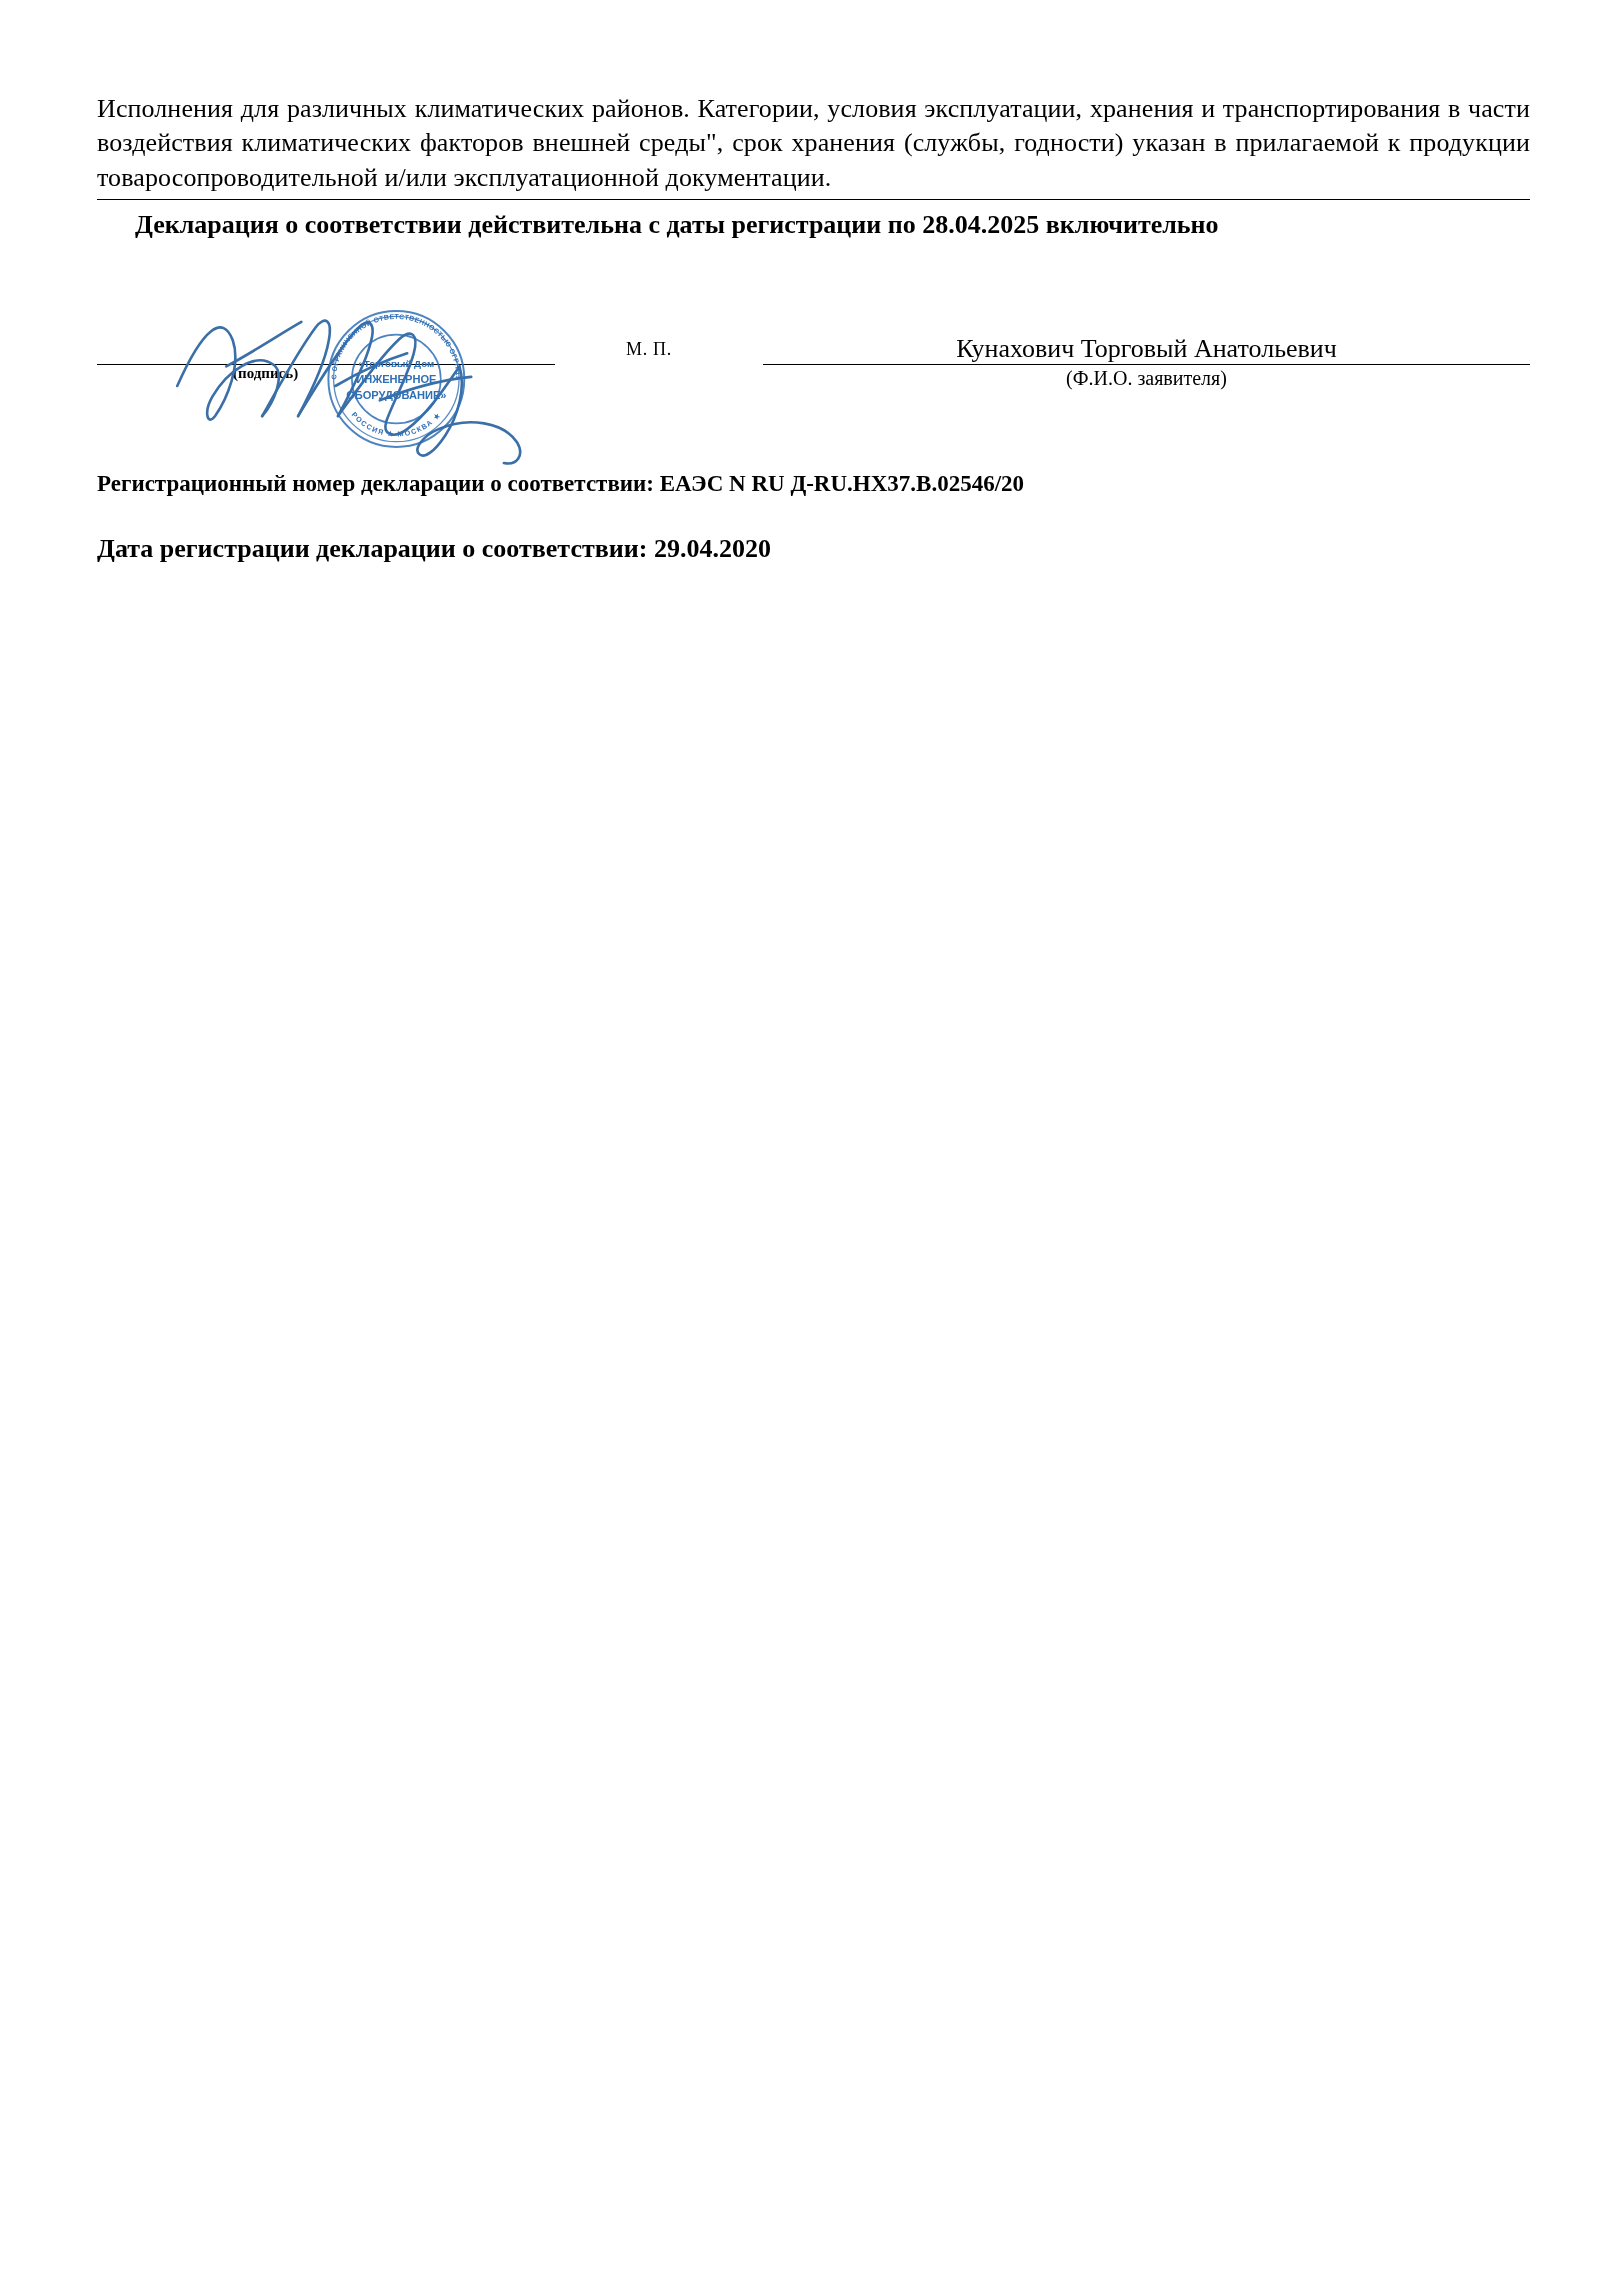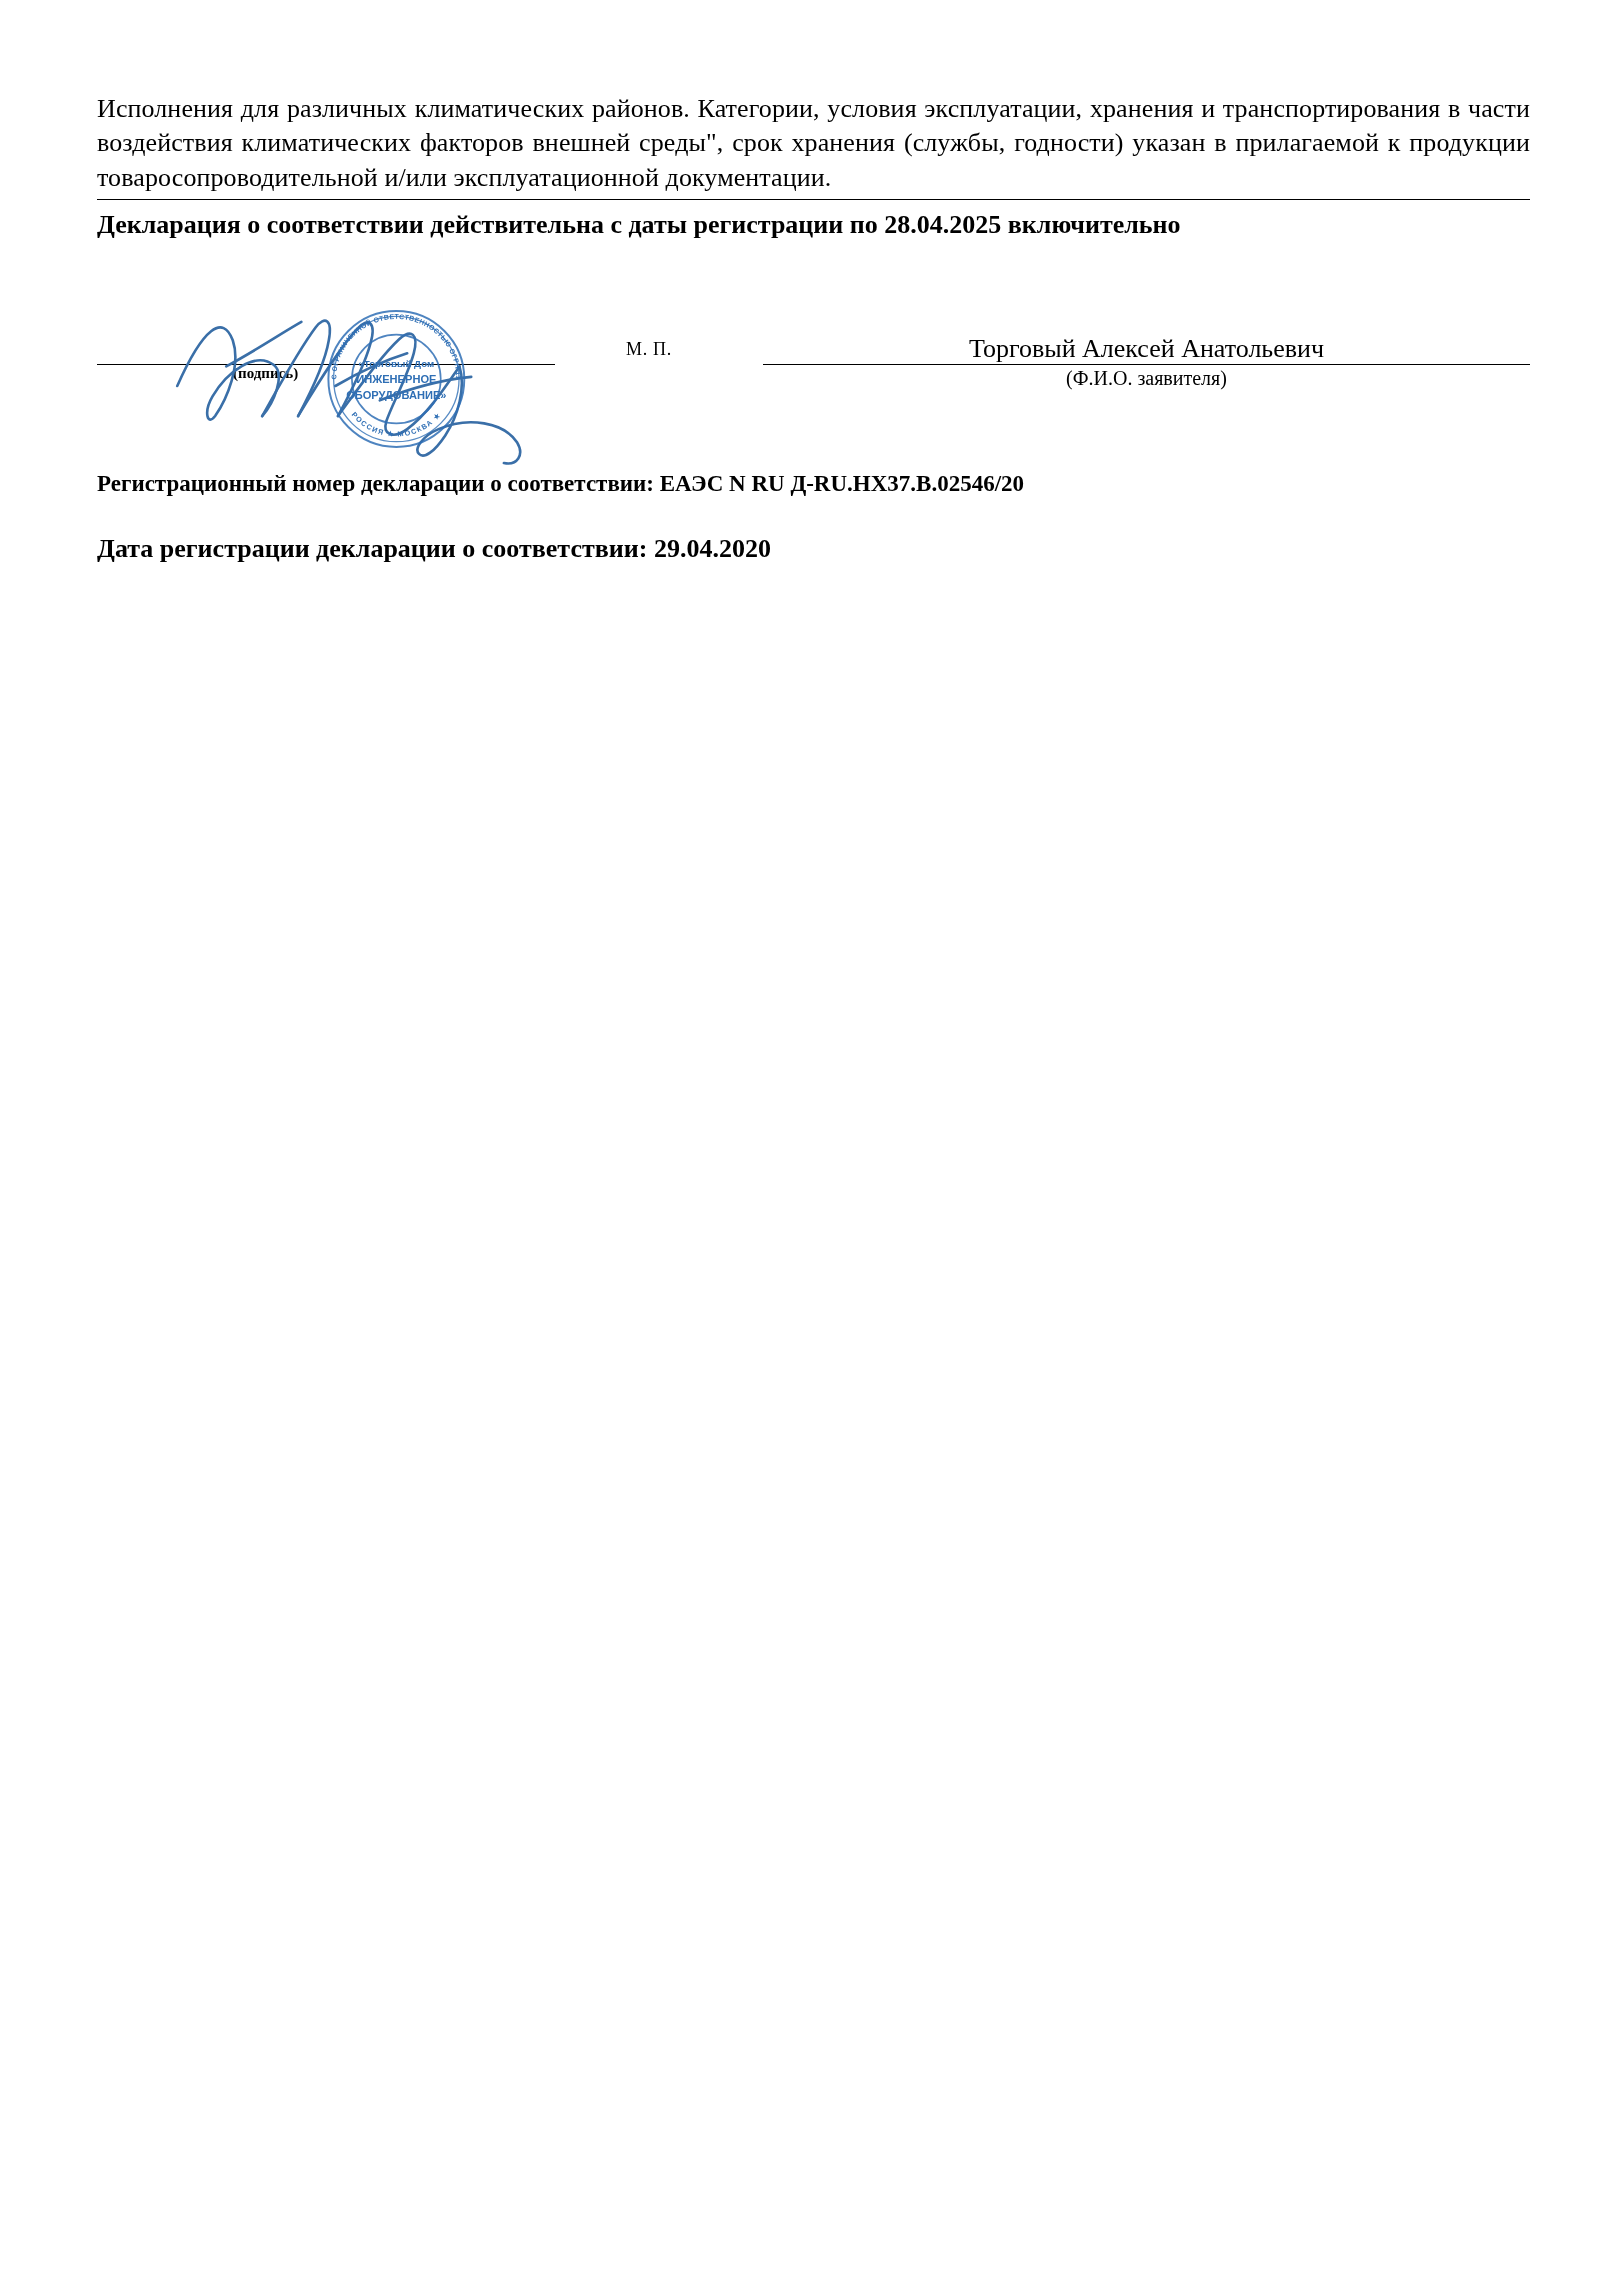--- a/index.html
+++ b/index.html
@@ -47,20 +47,21 @@
     height: 0;
     border-top: 1.3px solid #000;
     margin: 3.9px 0 0 0;
   }
 
   .validity-line {
     font-size: 26px;
     font-weight: bold;
     line-height: 1.3;
     margin-top: 7.9px;
+    margin-left: 38px;
   }
 
   .sign-block {
     position: relative;
     margin-top: 71px;
     height: 98px;
   }
 
   .sign-left {
     position: absolute;
@@ -175,21 +176,21 @@
     <div class="sign-block">
 
       <div class="sign-left">
         <div class="sig-rule"></div>
         <div class="caption">(подпись)</div>
       </div>
 
       <div class="mp">М. П.</div>
 
       <div class="sign-right">
-        <div class="name">Торговый Алексей Анатольевич</div>
+        <div class="name">Кунахович Торговый Анатольевич</div>
         <div class="sig-rule"></div>
         <div class="caption">(Ф.И.О. заявителя)</div>
       </div>
 
     </div>
 
     <div class="reg-number">Регистрационный номер декларации о соответствии: ЕАЭС N RU Д-RU.НХ37.В.02546/20</div>
 
     <div class="reg-date">Дата регистрации декларации о соответствии: 29.04.2020</div>
 

